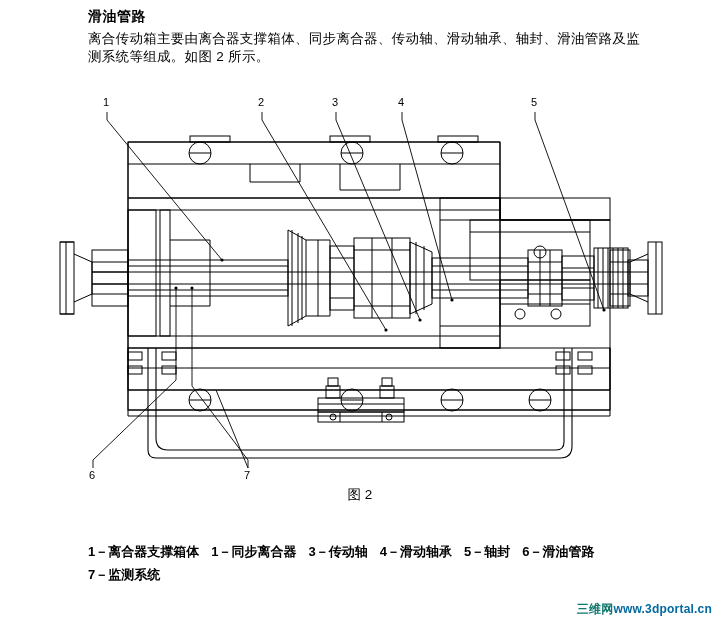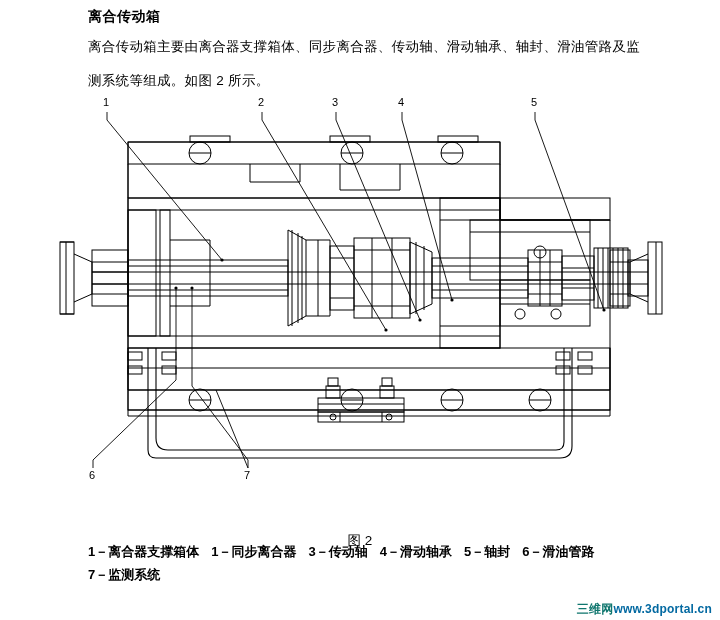--- a/index.html
+++ b/index.html
@@ -27,27 +27,27 @@
     font-size: 14px;
     font-weight: bold;
     letter-spacing: 0.5px;
   }
   .para {
     position: absolute;
     left: 88px;
     top: 30px;
     width: 560px;
     font-size: 13.5px;
-    line-height: 34px;
+    line-height: 18px;
     letter-spacing: 0.3px;
   }
   .fig-caption {
     position: absolute;
     left: 0;
-    top: 532px;
+    top: 486px;
     width: 720px;
     text-align: center;
     font-size: 13.5px;
   }
   .legend {
     position: absolute;
     left: 88px;
     top: 540px;
     width: 580px;
     font-size: 13px;
@@ -79,21 +79,21 @@
     position: absolute;
     font-size: 11px;
     color: #000;
   }
 </style>
 </head>
 <body>
 
 <div id="page">
 
-  <div class="title">离合传动箱</div>
+  <div class="title">滑油管路</div>
 
   <div class="para">离合传动箱主要由离合器支撑箱体、同步离合器、传动轴、滑动轴承、轴封、滑油管路及监测系统等组成。如图 2 所示。</div>
 
   <div class="drawing">
     <svg width="720" height="410" viewBox="0 0 720 410" xmlns="http://www.w3.org/2000/svg">
       <g fill="none" stroke="#000" stroke-width="1" shape-rendering="geometricPrecision">
 
         <g>
 
           <path d="M128 52 L128 300 L610 300 L610 130 L500 130 L500 52 Z"></path>

